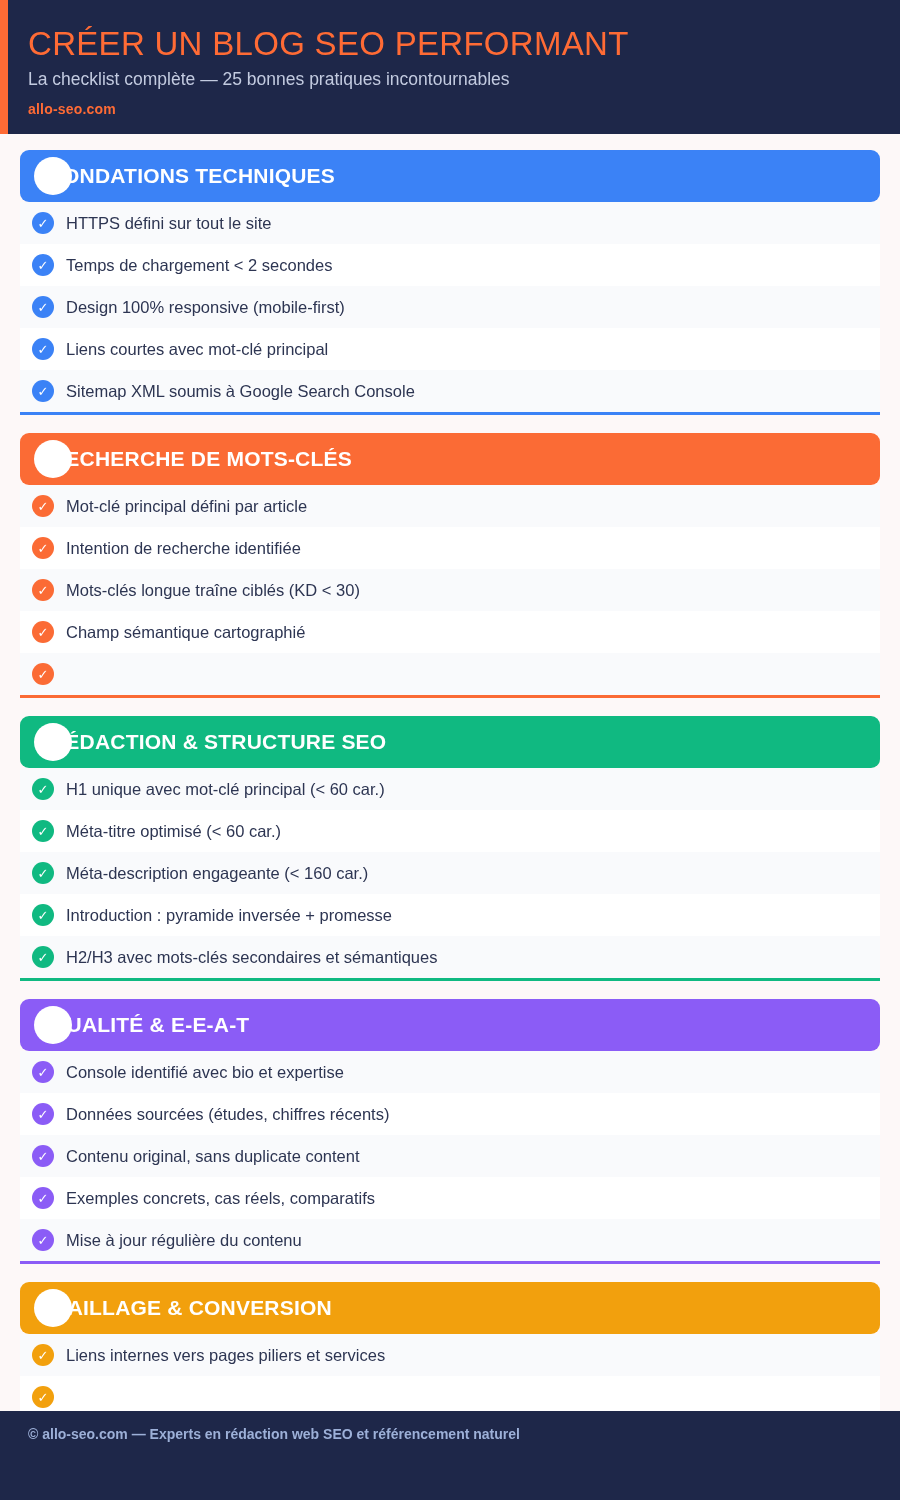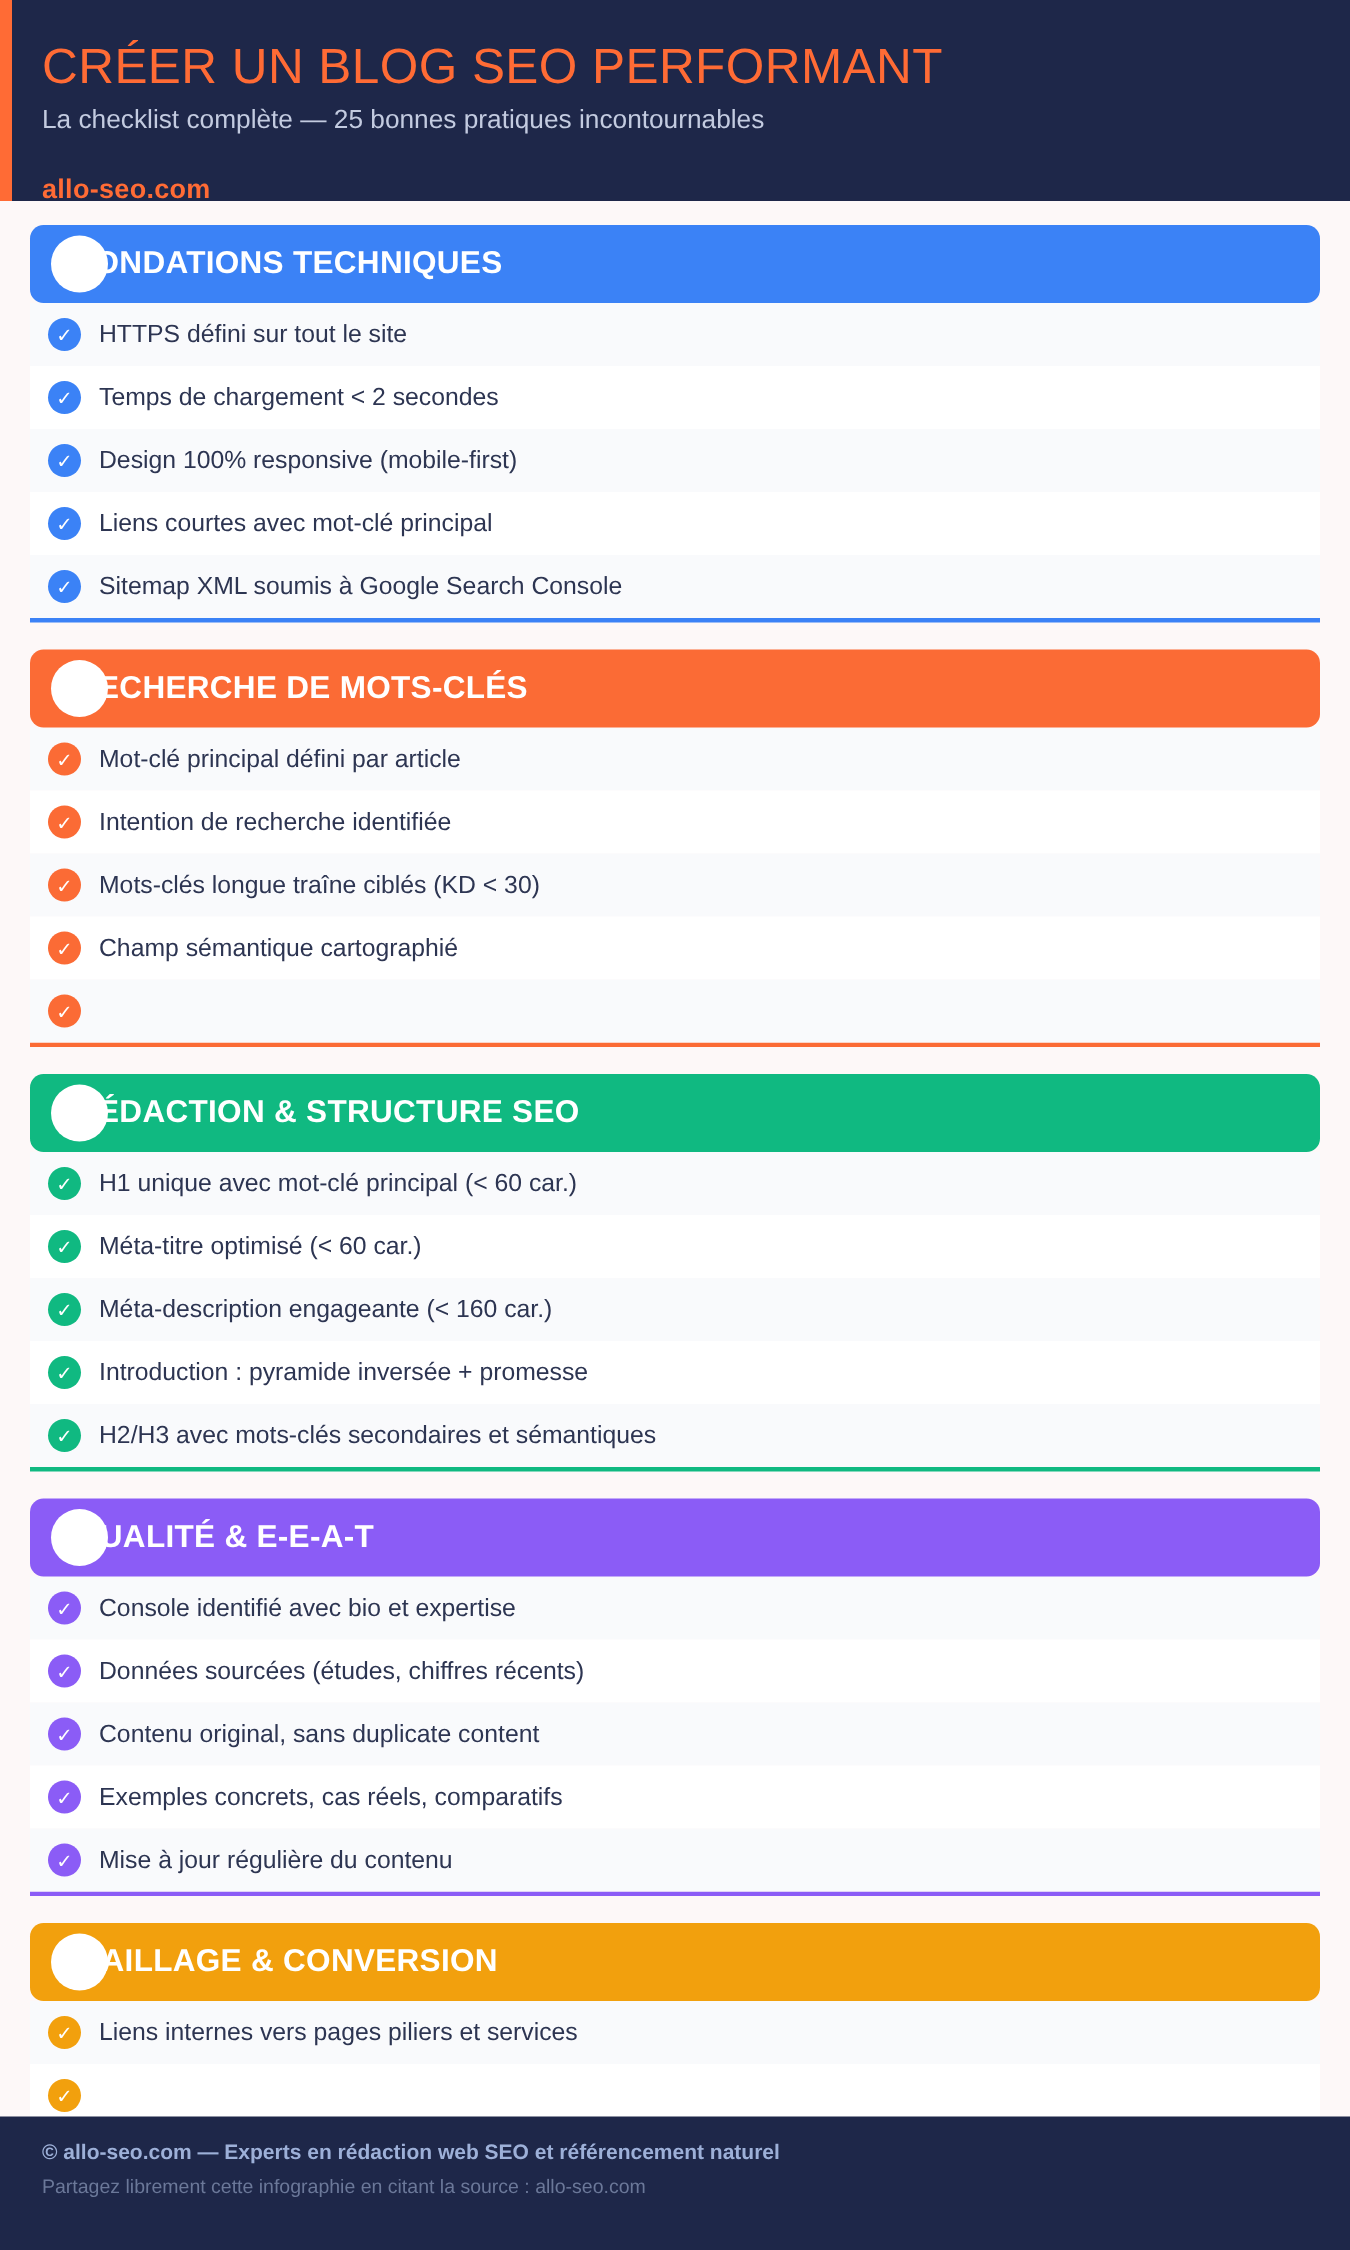--- a/index.html
+++ b/index.html
@@ -38,25 +38,25 @@
     letter-spacing: 0.3px;
     line-height: 1.08;
     text-transform: uppercase;
     margin-bottom: 7px;
   }
   .header-subtitle {
     color: #c3cbe0;
     font-size: 17.5px;
     font-weight: normal;
     line-height: 1.2;
-    margin-bottom: 26px;
+    margin-bottom: 11px;
   }
   .header-site {
     color: #ff6b35;
-    font-size: 18px;
+    font-size: 14px;
     font-weight: bold;
     letter-spacing: 0.2px;
   }
 
   
   .content {
     padding: 16px 20px 0 20px;
     height: 1297px;
     overflow: hidden;
   }
@@ -298,14 +298,13 @@
         <div class="item">
           <span class="check" style="background: rgb(242, 160, 13);">✓</span>
           <span class="item-label"></span>
         </div>
       </div>
     </div>
   </div>
 
 <div class="footer">
   <div class="footer-main">© allo-seo.com — Experts en rédaction web SEO et référencement naturel</div>
-  <div class="footer-sub">Partagez librement cette infographie en citant la source : allo-seo.com</div>
 </div>
 
 </body></html>

